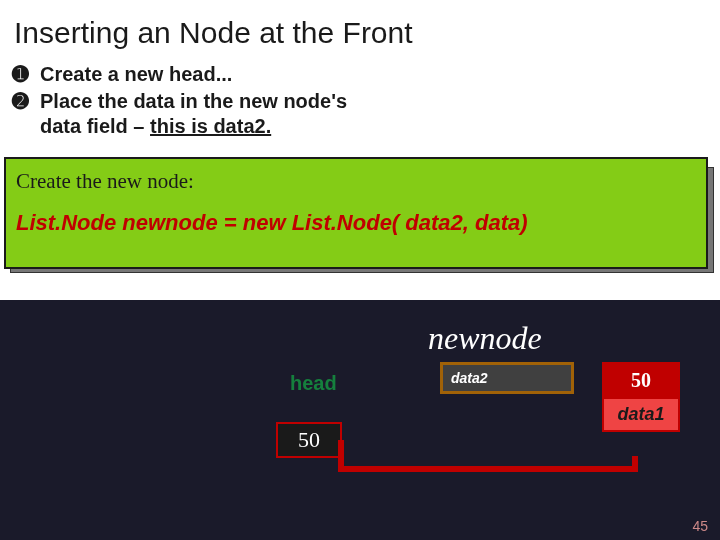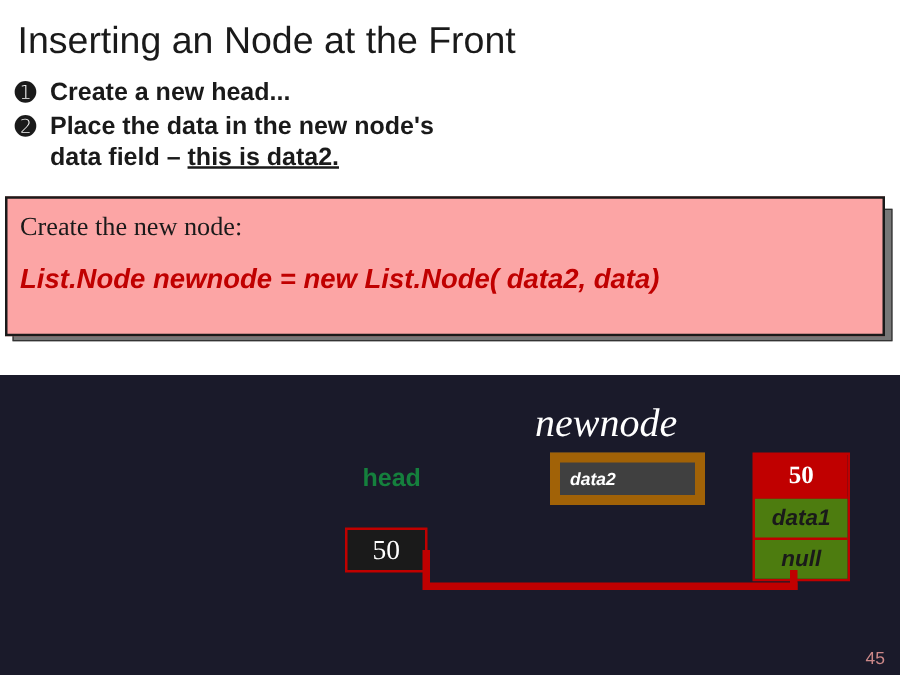--- a/index.html
+++ b/index.html
@@ -46,21 +46,21 @@
     position: absolute;
     left: 10px; top: 10px;
     right: -4px; bottom: -4px;
     background: #777;
     border: 1px solid #333;
   }
   .code-box {
     position: relative;
     margin-left: 4px;
     margin-right: 2px;
-    background: #fca5a5;
+    background: #84cc16;
     border: 2px solid #1a1a1a;
     padding: 10px 14px 14px 10px;
     min-height: 112px;
   }
   .code-box .lbl {
     font-family: "Times New Roman", serif;
     font-size: 21px;
     color: #1a1a1a;
     margin-bottom: 16px;
   }
@@ -89,22 +89,22 @@
     position: absolute;
     left: 290px; top: 372px;
     font-size: 20px;
     font-weight: bold;
     color: #15803d;
   }
   
   .newbox {
     position: absolute;
     left: 440px; top: 362px;
-    width: 124px;
-    border: 8px solid #a16207;
+    width: 134px;
+    border: 3px solid #a16207;
     background: #404040;
   }
   .newbox .row {
     color: #fff;
     font-size: 17px;
     font-weight: bold;
     font-style: italic;
     padding: 5px 8px;
     border-bottom: 2px solid #c00000;
     text-align: center;
@@ -141,21 +141,21 @@
     text-align: center;
   }
   .rightbox .cell.top {
     background: #c00000;
     color: #fff;
     font-family: "Times New Roman", serif;
     font-style: normal;
     font-size: 20px;
   }
   .rightbox .cell.white {
-    background: #4d7c0f;
+    background: #ef4444;
     color: #1a1a1a;
   }
   .rightbox .cell:last-child { border-bottom: none; }
   
   .conn-red {
     position: absolute;
     background: #c00000;
   }   
   .conn-h1 { left: 342px; top: 466px; width: 296px; height: 6px; }
   
@@ -199,20 +199,19 @@
 
 <div class="newbox">
   <div class="row">data2</div>
 </div>
 
 <div class="head50">50</div>
 
 <div class="rightbox">
   <div class="cell top">50</div>
   <div class="cell white">data1</div>
-  <div class="cell white">null</div>
 </div>
 
 <div class="conn-red conn-h1"></div>
 <div class="conn-red" style="left:338px; top:440px; width:6px; height:32px;"></div>
 <div class="conn-red" style="left:632px; top:456px; width:6px; height:16px;"></div>
 
 <div class="page-num">45</div>
 
 </body></html>

